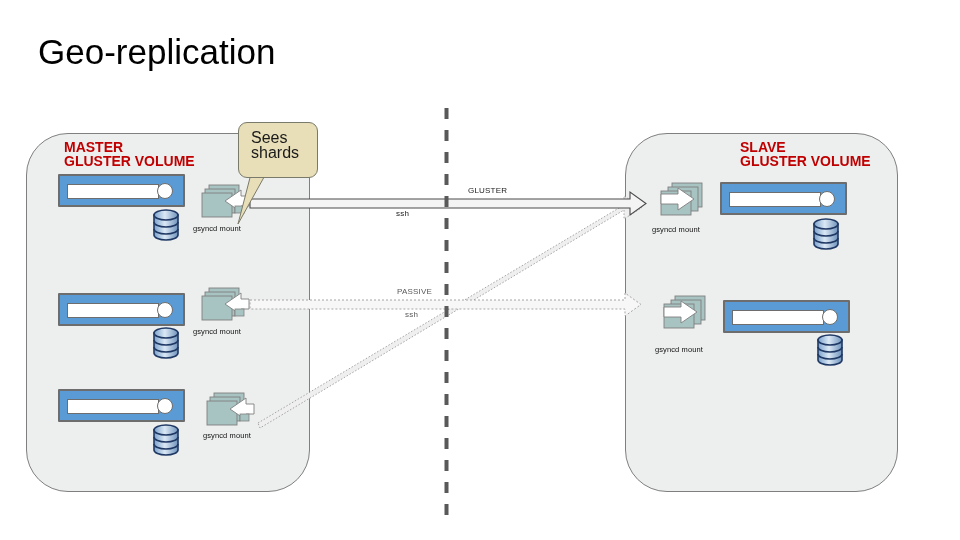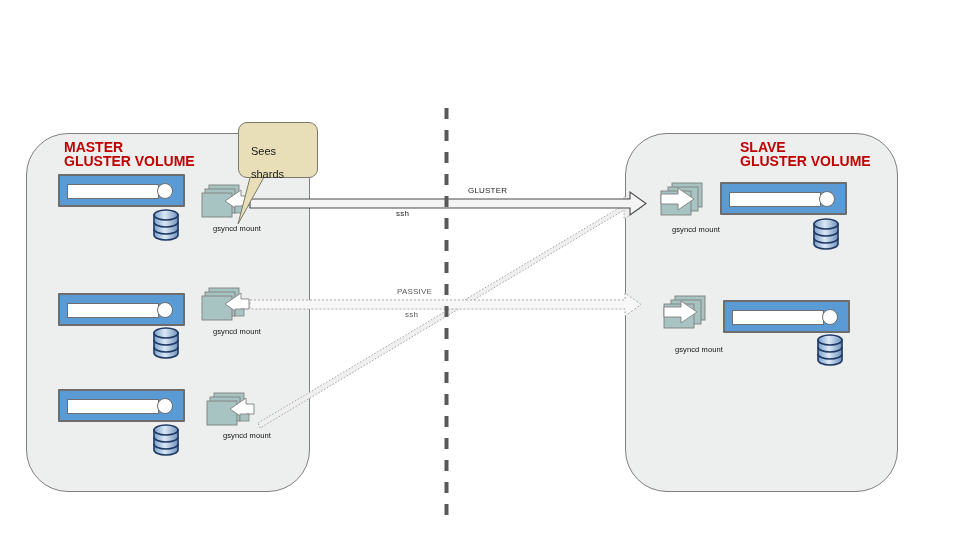--- a/index.html
+++ b/index.html
@@ -109,21 +109,20 @@
     position: absolute;
     width: 56px;
     height: 44px;
   }
   .gsyncd-label {
     position: absolute;
     font-size: 7.5px;
     color: #111111;
     white-space: nowrap;
     letter-spacing: 0.1px;
-    margin-left: 20px;
   }
   
   #center-divider {
     position: absolute;
     left: 444px;
     top: 108px;
     width: 5px;
     height: 414px;
   }
   
@@ -151,33 +150,34 @@
     width: 80px;
     height: 56px;
     background: #e8dfb8;
     border: 1px solid #7a7a6a;
     border-radius: 9px;
     box-sizing: border-box;
   }
   #callout-text {
     position: absolute;
     left: 251px;
-    top: 140px;
+    top: 130px;
     width: 64px;
-    font-size: 11px;
+    font-size: 16px;
     color: #1a1a1a;
-    line-height: 23px;
+    line-height: 15px;
     white-space: pre-line;
   }
 </style>
 </head>
 <body>
 
 <div id="slide">
 
+  <div id="page-title">Geo-replication</div>
 
   <div class="volume-container" id="master-volume"></div>
 
   <div class="volume-container" id="slave-volume"></div>
 
   <div class="server-icon" style="left:58px; top:174px;">
     <div class="slot"></div>
     <div class="knob"></div>
   </div>
   <svg class="db-icon" style="left:152px; top:209px;" viewBox="0 0 28 32">

